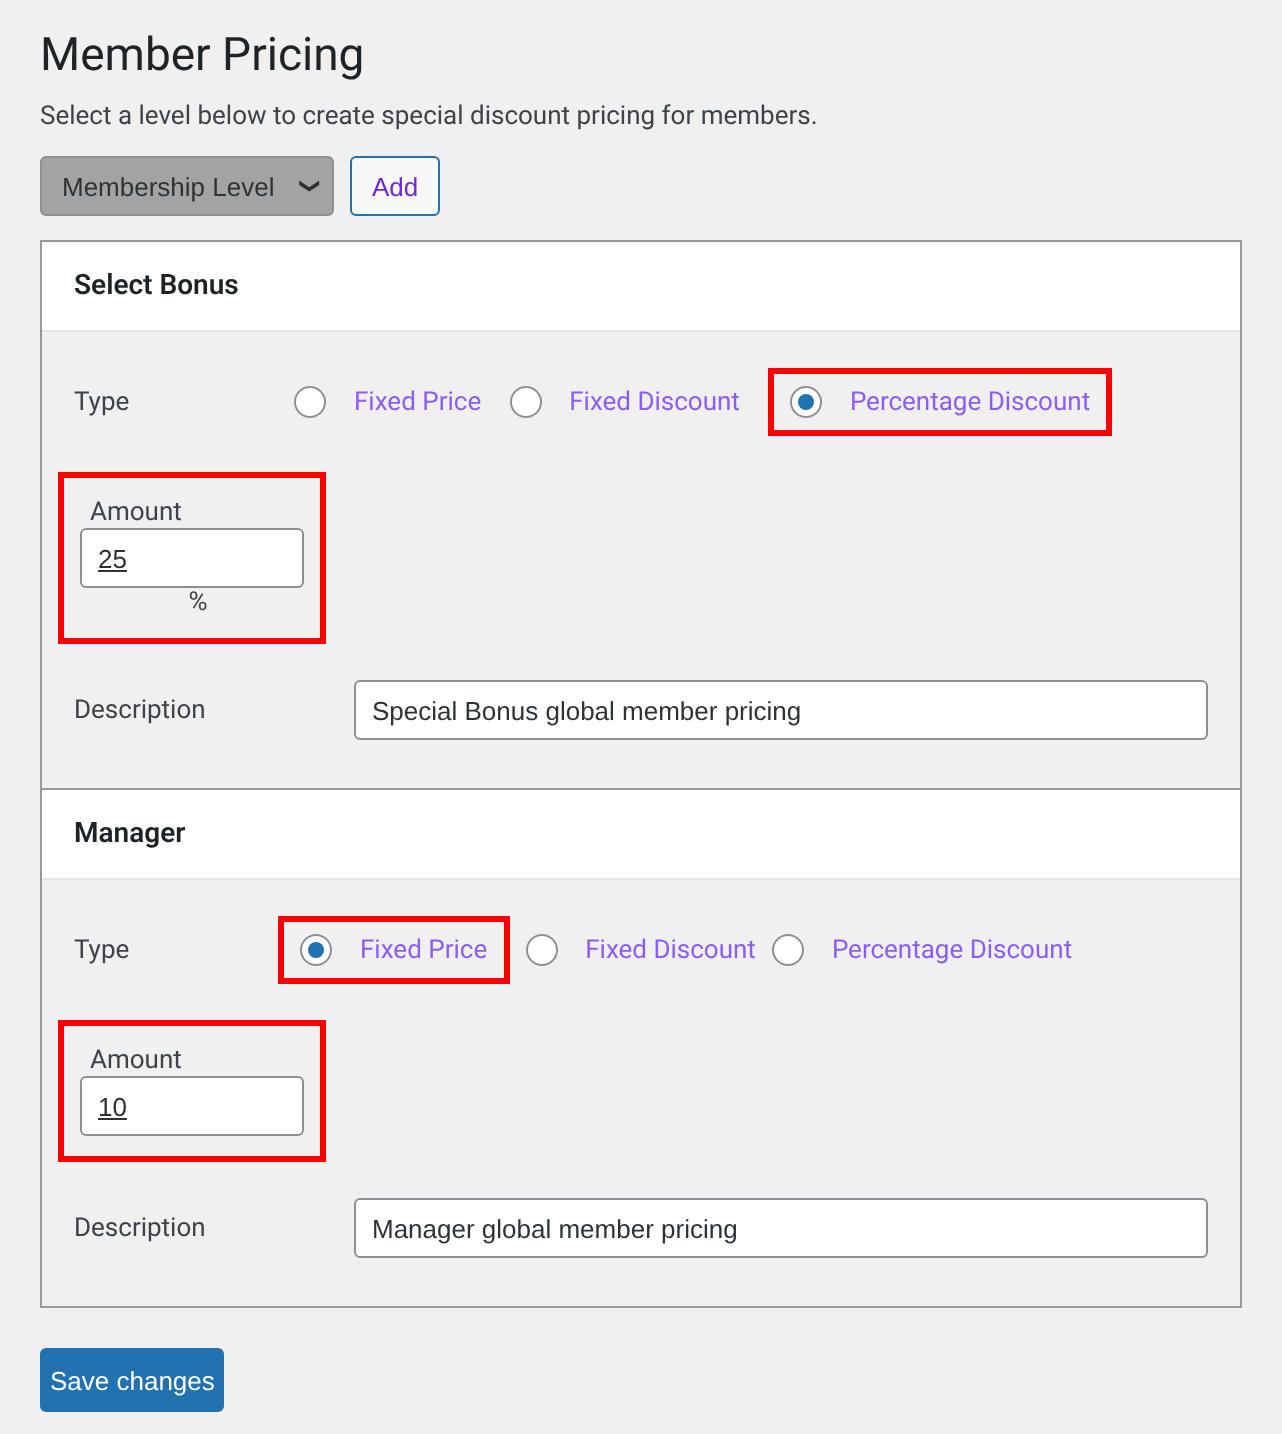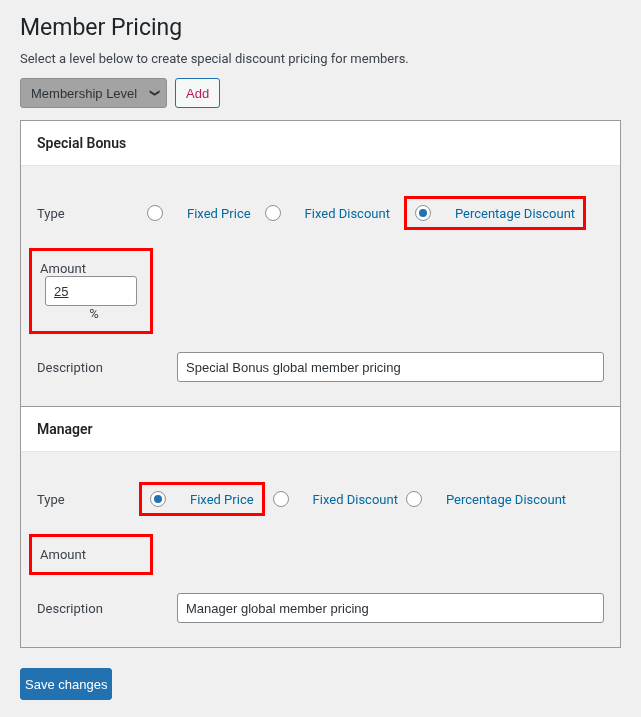--- a/index.html
+++ b/index.html
@@ -53,40 +53,40 @@
       font-size: 10px;
     }
     .btn {
       display: inline-flex;
       align-items: center;
       height: 30px;
       padding: 0 10px;
       border: 1px solid #2271b1;
       border-radius: 3px;
       background: #f6f7f7;
-      color: #be185d;
+      color: #6d28d9;
       font-size: 13px;
       cursor: pointer;
     }
     .panel {
       border: 1px solid #999;
       background: #f0f0f1;
       padding: 0;
       margin-bottom: 0;
     }
     .section-header {
       background: #fff;
       border-bottom: 1px solid #e5e5e5;
       padding: 14px 16px;
       font-size: 14px;
       font-weight: 600;
       color: #1d2327;
     }
     .section-body {
-      padding: 30px 16px 24px 16px;
+      padding: 18px 16px 24px 16px;
     }
     .row {
       display: flex;
       align-items: center;
       margin-bottom: 18px;
     }
     .row:last-child { margin-bottom: 0; }
     .row-label {
       width: 110px;
       font-size: 13px;
@@ -100,23 +100,23 @@
     }
     .radio-group {
       display: flex;
       align-items: center;
       gap: 14px;
       flex-wrap: nowrap;
     }
     .radio-item {
       display: inline-flex;
       align-items: flex-end;
-      gap: 24px;
-      font-size: 13px;
-      color: #0369a1;
+      gap: 14px;
+      font-size: 13px;
+      color: #8b5cf6;
       cursor: pointer;
       white-space: nowrap;
     }
     .radio-dot {
       width: 16px;
       height: 16px;
       border: 1px solid #8c8f94;
       border-radius: 50%;
       background: #fff;
       display: inline-flex;
@@ -126,21 +126,21 @@
     }
     .radio-dot.checked::after {
       content: "";
       width: 8px;
       height: 8px;
       background: #2271b1;
       border-radius: 50%;
       display: block;
     }
     .num-input {
-      width: 92px;
+      width: 112px;
       height: 30px;
       padding: 0 8px;
       border: 1px solid #8c8f94;
       border-radius: 3px;
       background: #fff;
       font-size: 13px;
       color: #2c3338;
       text-decoration: underline;
     }
     .suffix {
@@ -201,21 +201,21 @@
     <select class="level-select">
       <option>Membership Level</option>
     </select>
     <span class="chev" style="transform: translateY(-50%) rotate(90deg);">❯</span>
   </span>
   <button class="btn">Add</button>
 </div>
 
 <div class="panel">
 
-  <div class="section-header">Special Bonus</div>
+  <div class="section-header">Select Bonus</div>
   <div class="section-body">
 
     <div class="row">
       <div class="row-label">Type</div>
       <div class="row-field radio-group">
         <label class="radio-item">
           <span class="radio-dot"></span>
           <span>Fixed Price</span>
         </label>
         <label class="radio-item">
@@ -269,20 +269,21 @@
         <label class="radio-item">
           <span class="radio-dot"></span>
           <span>Percentage Discount</span>
         </label>
       </div>
     </div>
 
     <div class="row" style="margin-left:-8px;">
       <div class="hl-red-block">
         <div class="row-label" style="width:102px;">Amount</div>
+        <input class="num-input" value="10" style="">
       </div>
     </div>
 
     <div class="row desc-row">
       <div class="row-label">Description</div>
       <div class="row-field">
         <input class="text-input" value="Manager global member pricing" style="">
       </div>
     </div>
 

